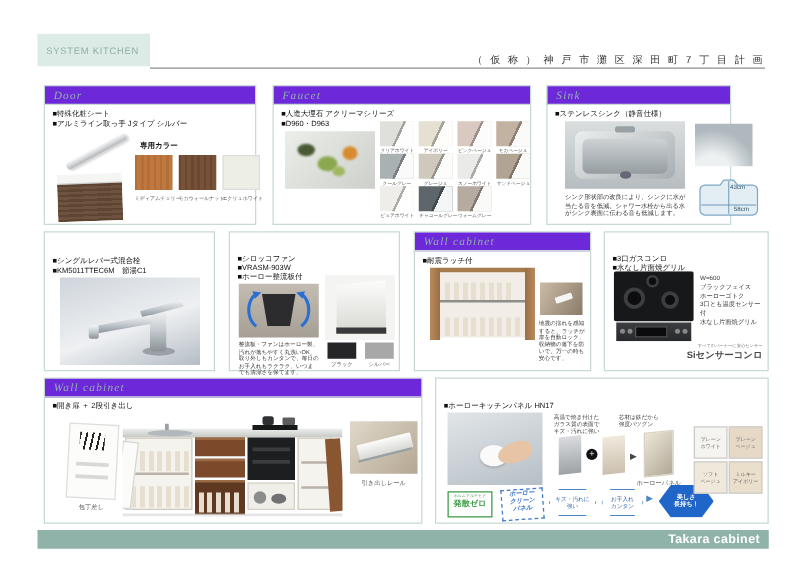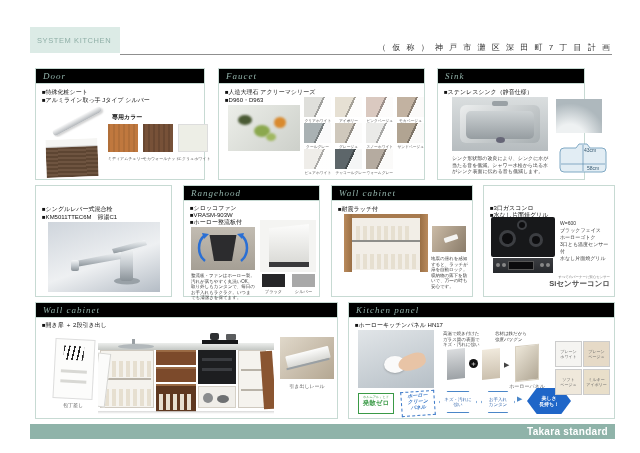--- a/index.html
+++ b/index.html
@@ -7,21 +7,21 @@
        font-family:"Liberation Sans","DejaVu Sans",sans-serif;color:#222}
   .abs{position:absolute}
   
   .logo-box{position:absolute;left:30px;top:27px;width:90px;height:26px;background:#dcebe6;
             display:flex;align-items:center;padding-left:7px;box-sizing:border-box}
   .logo-box span{font-size:7.5px;letter-spacing:.6px;color:#8fafa7}
   .hline{position:absolute;left:120px;width:492px;top:54px;border-top:1px solid #8f8f8f}
   .ptitle{position:absolute;right:28px;top:42px;font-size:8px;letter-spacing:2px;color:#333;white-space:nowrap}
   
   .panel{position:absolute;background:#fff;border:1px solid #c7dad3;box-sizing:border-box}
-  .ph{height:14px;background:#000000;border-bottom:1px solid #c7dad3;display:flex;align-items:center;padding-left:7px}
+  .ph{height:14px;background:#6d28d9;border-bottom:1px solid #c7dad3;display:flex;align-items:center;padding-left:7px}
   .ph span{font-family:"Liberation Serif","DejaVu Serif",serif;font-style:italic;font-size:9px;
            color:#92b2aa;letter-spacing:1px}
   .b{position:absolute;font-size:6px;line-height:8px;color:#111;white-space:nowrap}
   .t5{font-size:5px;line-height:6.5px;color:#333}
   .t4{font-size:4.5px;line-height:5.5px;color:#333}
   .cap{position:absolute;color:#333}
   .img{position:absolute;overflow:hidden}
   .swl{position:absolute;text-align:center;font-size:5px;color:#555;white-space:nowrap}
   .wsw{position:absolute;width:27px;height:20px;
        background-image:linear-gradient(115deg,rgba(0,0,0,0) 52%,rgba(0,0,0,.28) 52%,rgba(0,0,0,.28) 58%,rgba(255,255,255,.94) 58%)}
@@ -143,23 +143,20 @@
       <ellipse cx="79" cy="59" rx="13" ry="3.5" fill="#99a1a7"></ellipse>
       <rect x="72" y="26" width="13" height="33" rx="3" fill="url(#chrome)"></rect>
       <path d="M64,27 L97,18 L99,23 L66,32 Z" fill="url(#chrome)"></path>
       <path d="M73,30 L28,39 L28,45 L73,37 Z" fill="url(#chrome)"></path>
       <rect x="23" y="38" width="8" height="11" rx="2" fill="url(#chrome)"></rect>
     </svg>
   </div>
 </div>
 
 <div class="panel" style="left:183px;top:185px;width:137px;height:112px">
-  <div class="ph">
-      <span>Rangehood</span>
-    </div>
   <div class="b" style="left:6px;top:18px">■シロッコファン</div>
   <div class="b" style="left:6px;top:25px">■VRASM-903W</div>
   <div class="b" style="left:6px;top:32px">■ホーロー整流板付</div>
   <div class="img" style="left:7px;top:41px;width:64px;height:43px;background:linear-gradient(#c2bcb2,#a59f95)">
     <div class="abs" style="left:16px;top:8px;width:32px;height:26px;background:#2c2c2e;clip-path:polygon(8% 0,92% 0,78% 100%,22% 100%)"></div>
     <svg width="64" height="43" class="abs" style="left:0;top:0">
       <path d="M14,34 C6,28 6,14 14,8" fill="none" stroke="#2a6fd4" stroke-width="2.5"></path>
       <path d="M11,6 L18,7 L13,12 Z" fill="#2a6fd4"></path>
       <path d="M50,34 C58,28 58,14 50,8" fill="none" stroke="#2a6fd4" stroke-width="2.5"></path>
       <path d="M53,6 L46,7 L51,12 Z" fill="#2a6fd4"></path>
@@ -273,23 +270,20 @@
     <div class="abs" style="left:0;top:82px;width:176px;height:3px;background:linear-gradient(#d9d9d9,rgba(255,255,255,0))"></div>
   </div>
   <div class="img" style="left:244px;top:34px;width:54px;height:42px;background:linear-gradient(135deg,#e0d8ca,#b4a792)">
     <div class="abs" style="left:6px;top:14px;width:44px;height:12px;background:linear-gradient(#fcfcfb,#d8d8d4);transform:rotate(-14deg);border-radius:1px"></div>
     <div class="abs" style="left:6px;top:26px;width:44px;height:2px;background:#9aa0a4;transform:rotate(-14deg)"></div>
   </div>
   <div class="swl" style="left:240px;top:80px;width:62px">引き出しレール</div>
 </div>
 
 <div class="panel" style="left:348px;top:302px;width:267px;height:117px">
-  <div class="ph">
-      <span>Kitchen panel</span>
-    </div>
   <div class="b" style="left:6px;top:18px">■ホーローキッチンパネル HN17</div>
   <div class="img" style="left:9px;top:27px;width:76px;height:58px;background:linear-gradient(160deg,#e1e5e8,#b6bfc6)">
     <div class="abs" style="left:26px;top:26px;width:22px;height:17px;border-radius:50%;background:#fafafa;box-shadow:0 1px 2px rgba(0,0,0,.2)"></div>
     <div class="abs" style="left:40px;top:24px;width:28px;height:16px;border-radius:50% 40% 40% 50%;background:#e8c4a6;transform:rotate(-18deg)"></div>
   </div>
   <div class="abs" style="left:9px;top:90px;width:36px;height:21px;border:1.5px solid #3a9a46;box-sizing:border-box;text-align:center">
     <div style="font-size:4px;color:#3a9a46;transform:scale(.8)">ホルムアルデヒド</div>
     <div style="font-size:6.5px;font-weight:bold;color:#3a9a46">発散ゼロ</div>
   </div>
   <div class="abs pre" style="left:52px;top:88px;width:34px;height:25px;border:1.5px dashed #3a78c8;box-sizing:border-box;color:#3a78c8;font-style:italic;font-weight:bold;font-size:5px;line-height:6px;text-align:center;transform:rotate(-4deg)">ホーロー
@@ -317,14 +311,14 @@
 ホワイト</div>
   <div class="abs pre" style="left: 234px; top: 38px; width: 27px; height: 26px; border: 1px solid rgb(204, 204, 204); box-sizing: border-box; display: flex; align-items: center; justify-content: center; text-align: center; font-size: 4px; color: rgb(102, 102, 102); background-color: rgb(230, 218, 199);">プレーン
 ベージュ</div>
   <div class="abs pre" style="left: 206px; top: 66px; width: 27px; height: 26px; border: 1px solid rgb(204, 204, 204); box-sizing: border-box; display: flex; align-items: center; justify-content: center; text-align: center; font-size: 4px; color: rgb(102, 102, 102); background-color: rgb(239, 232, 219);">ソフト
 ベージュ</div>
   <div class="abs pre" style="left: 234px; top: 66px; width: 27px; height: 26px; border: 1px solid rgb(204, 204, 204); box-sizing: border-box; display: flex; align-items: center; justify-content: center; text-align: center; font-size: 4px; color: rgb(102, 102, 102); background-color: rgb(233, 223, 202);">ミルキー
 アイボリー</div>
 </div>
 
 <div class="footer-bar">
-  <span>Takara standard</span>
+  <span>Takara cabinet</span>
 </div>
 
 </body></html>

